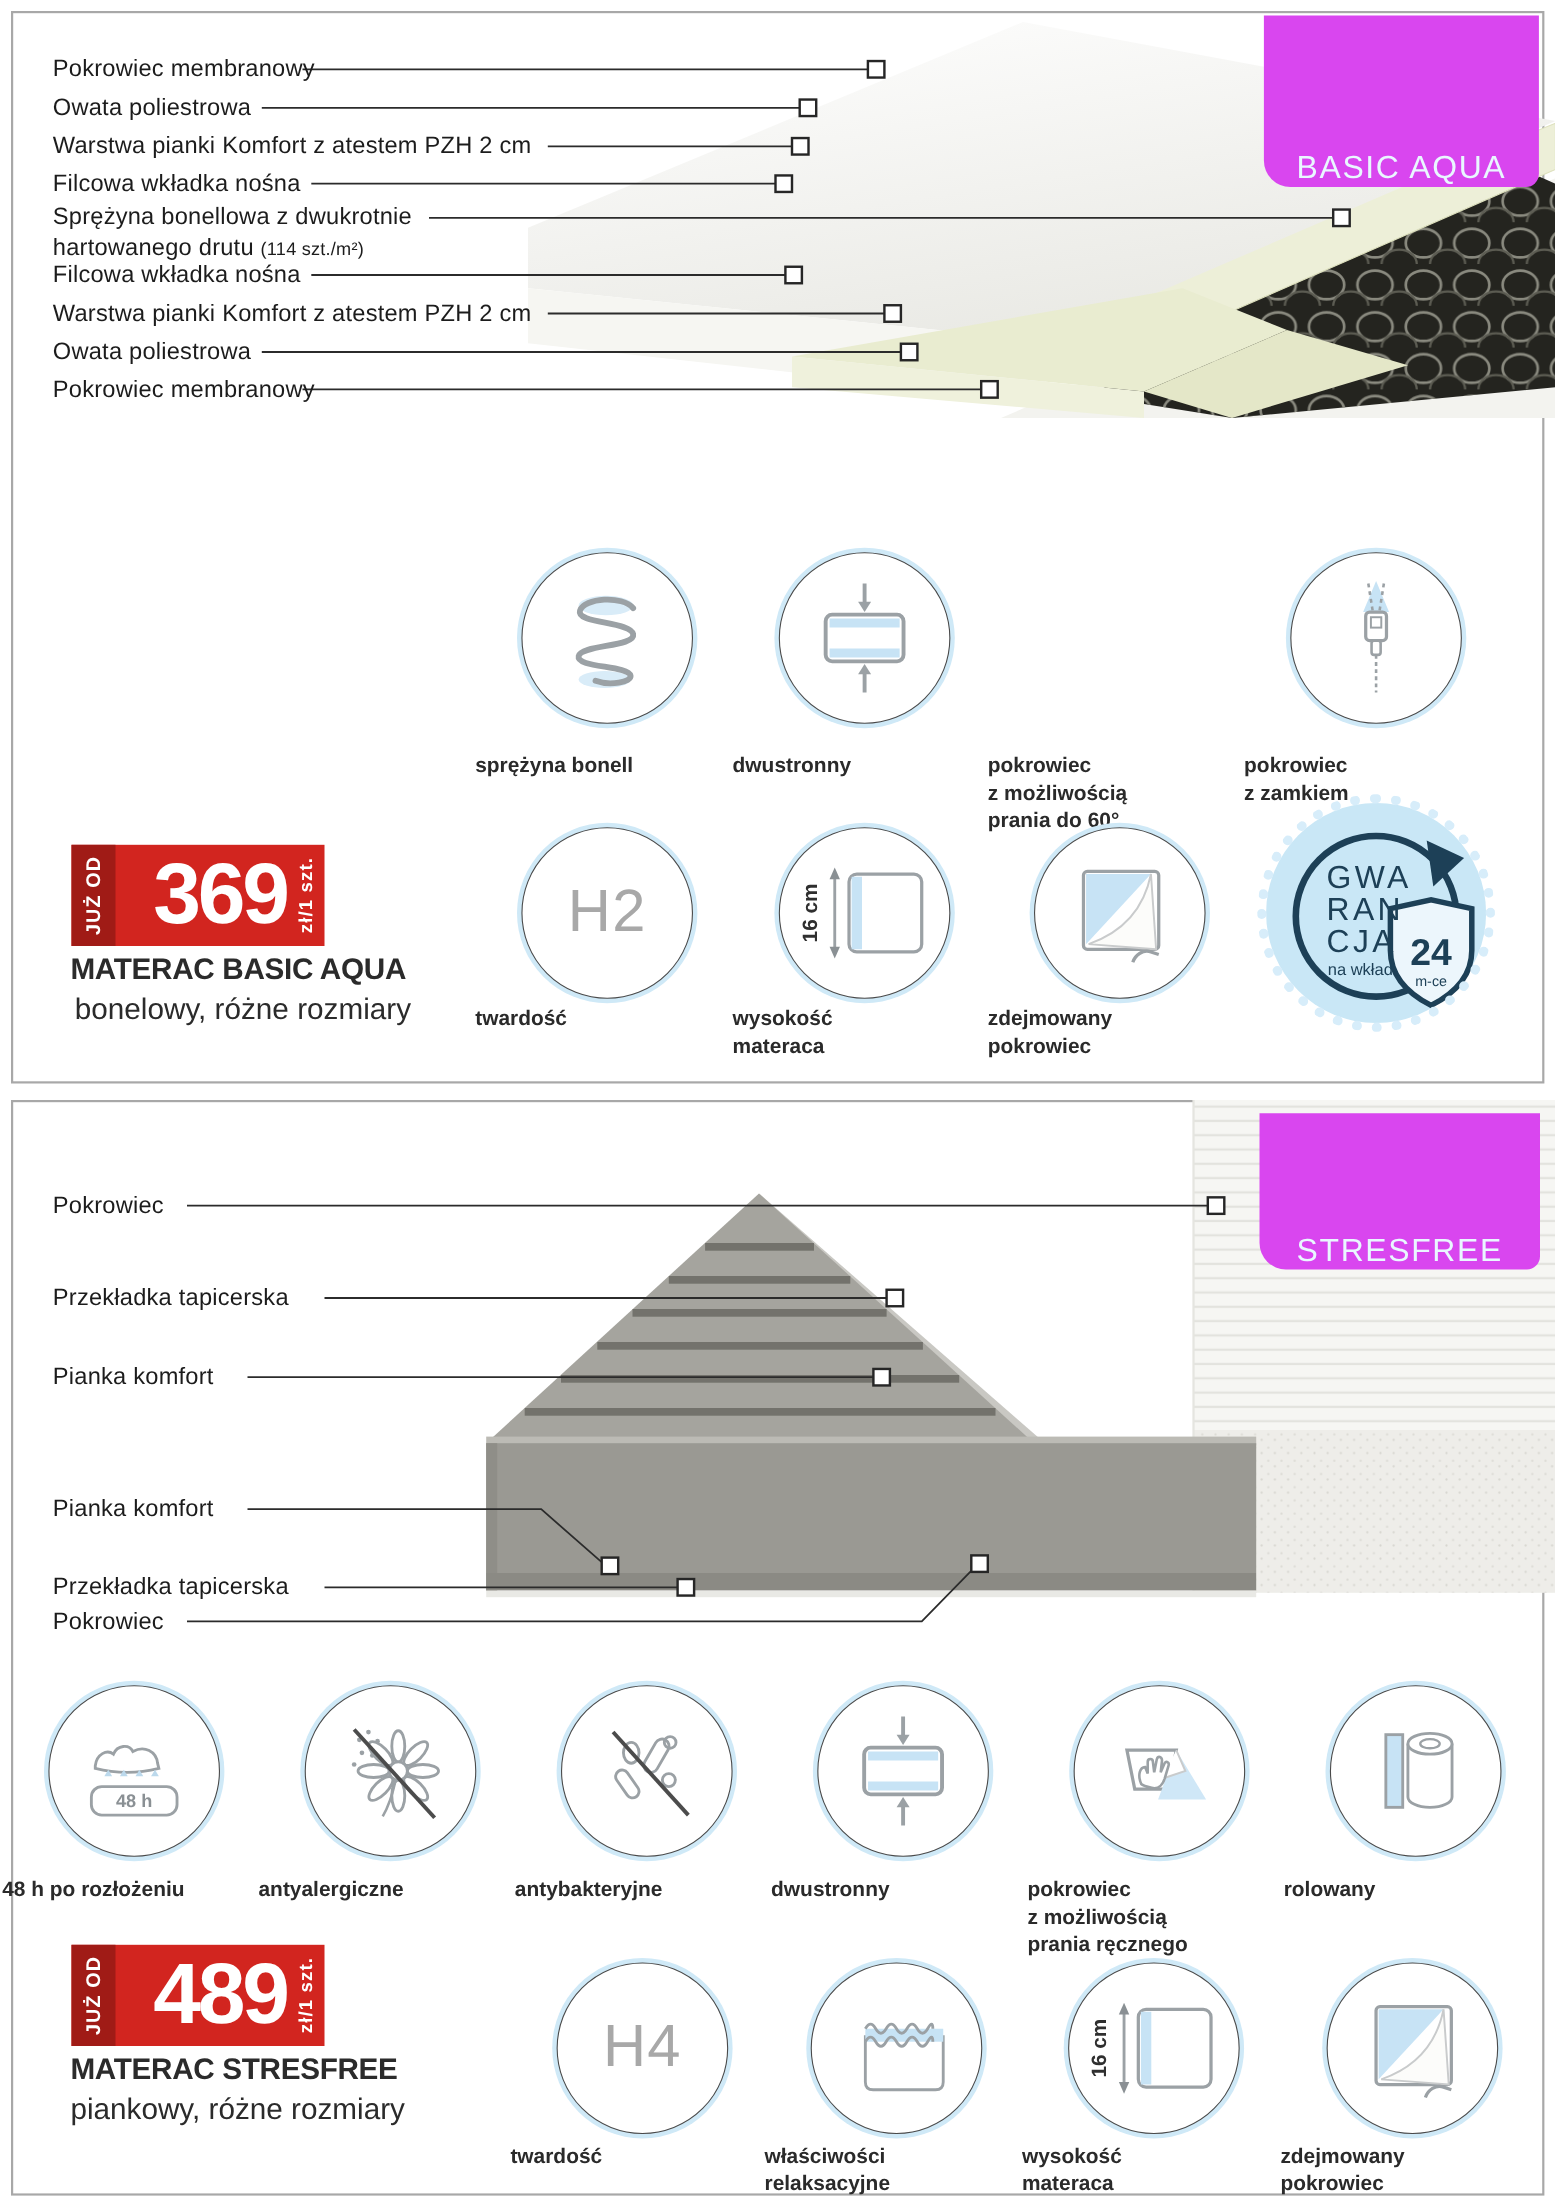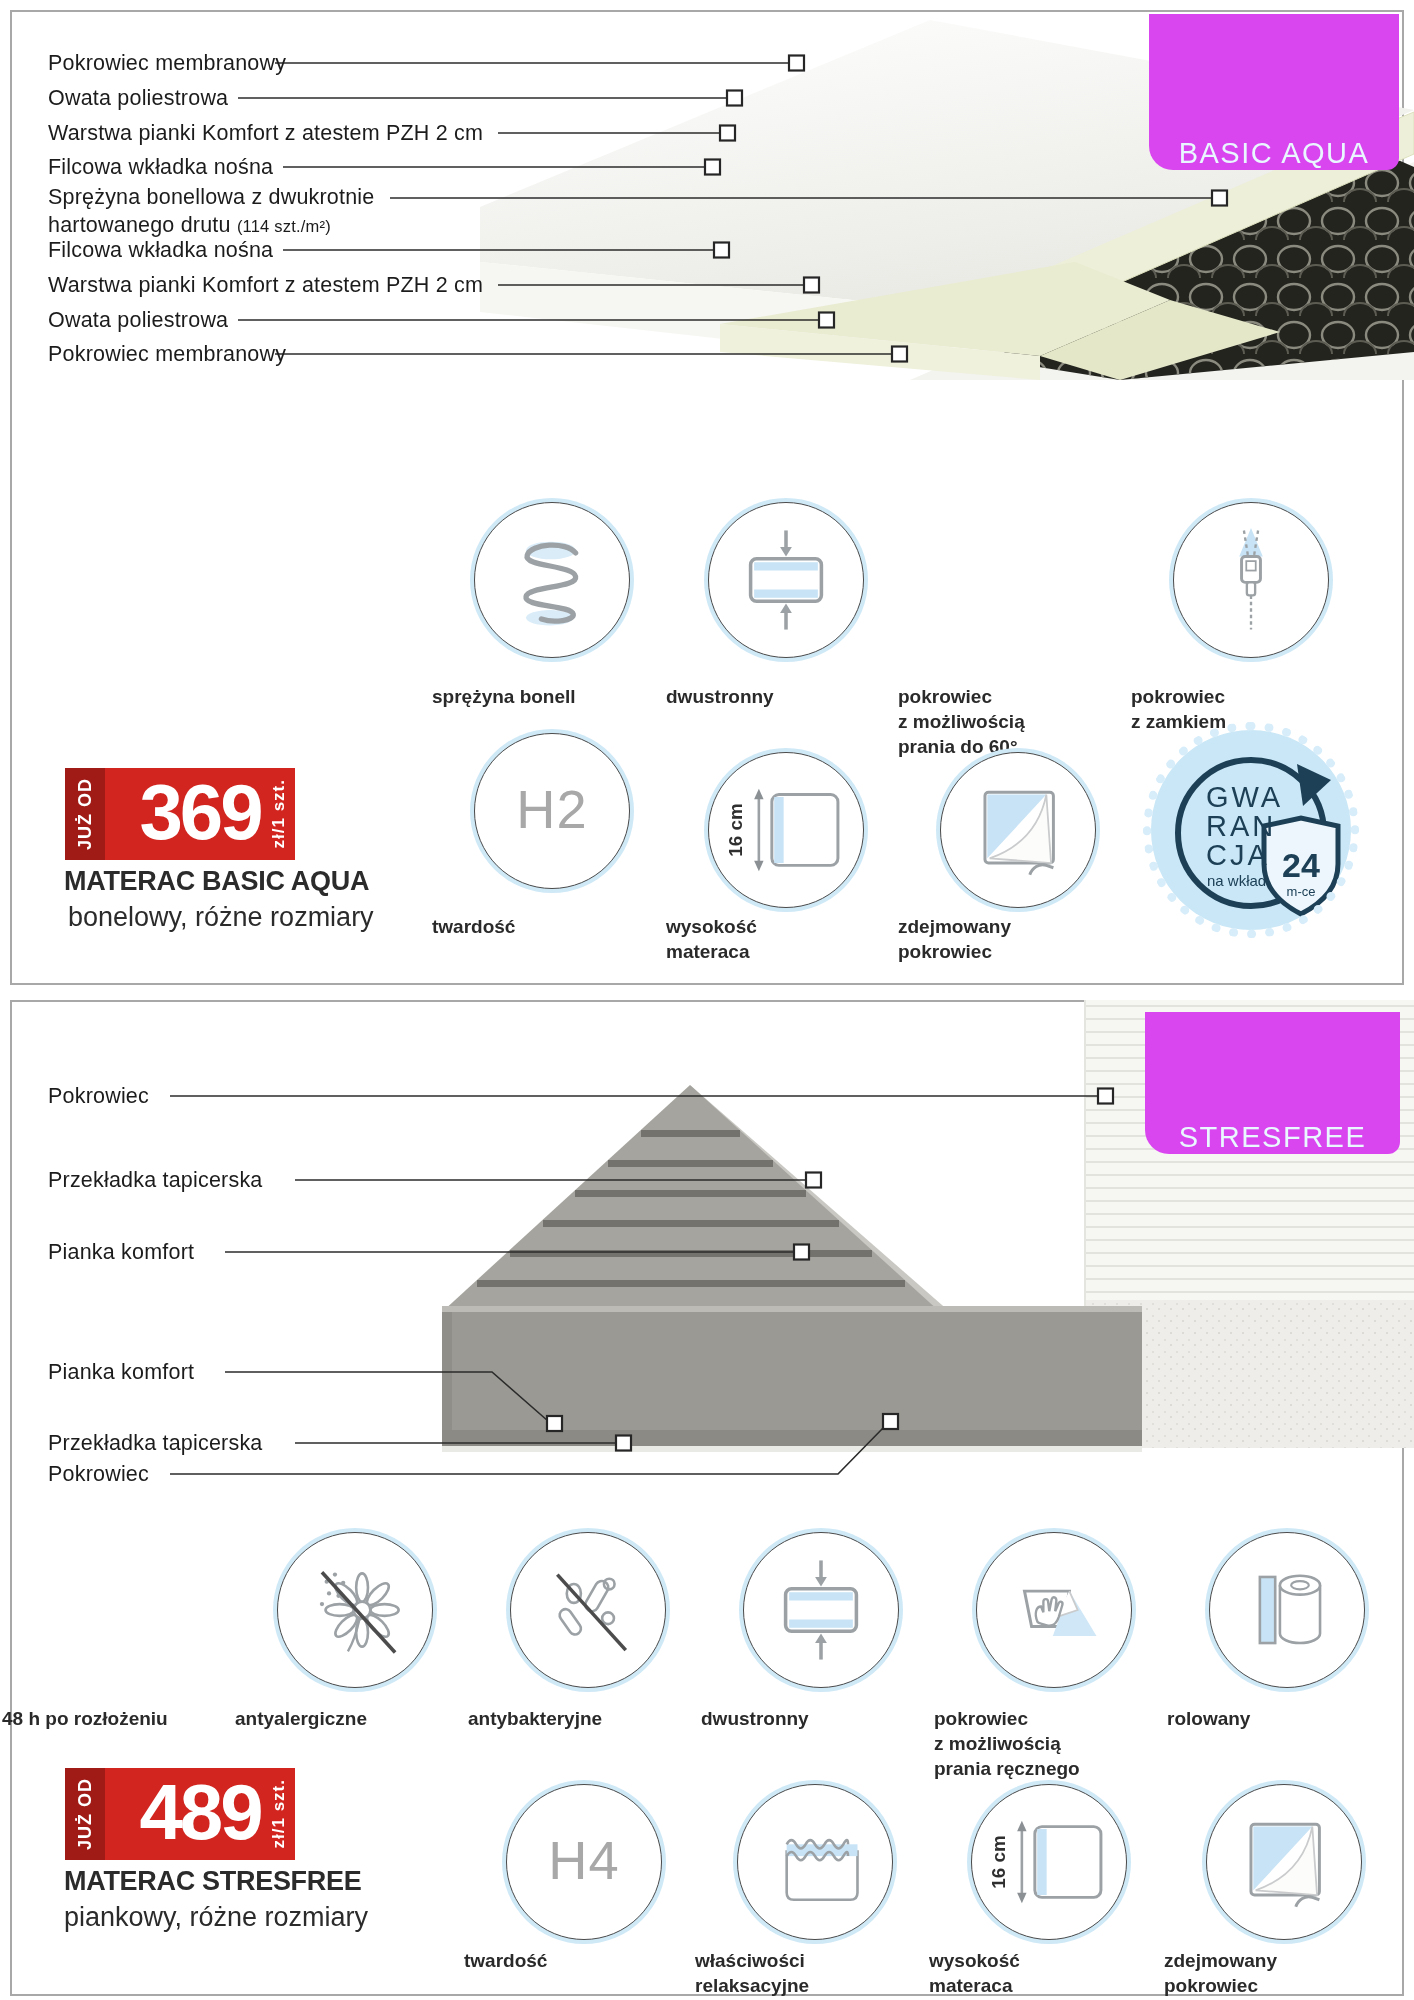--- a/index.html
+++ b/index.html
@@ -137,21 +137,21 @@
     </div>
 
   <div class="cap" style="left:432px;top:684px;">sprężyna bonell</div>
   <div class="cap" style="left:666px;top:684px;">dwustronny</div>
   <div class="cap" style="left:898px;top:684px;">pokrowiec
 z możliwością
 prania do 60°</div>
   <div class="cap" style="left:1131px;top:684px;">pokrowiec
 z zamkiem</div>
 
-  <div class="fc" style="left:470px;top:729px;">
+  <div class="fc" style="left:470px;top:748px;">
       <div class="fc-in">
     <svg width="118" height="118" viewBox="0 0 100 100">
       <text x="50" y="64" font-size="46" fill="#a8a8a8" text-anchor="middle" letter-spacing="1">H2</text>
     </svg>
       </div>
     </div>
   <div class="fc" style="left:704px;top:748px;">
       <div class="fc-in">
     <svg width="118" height="118" viewBox="0 0 100 100">
       <line class="icon-stroke" x1="27" y1="20" x2="27" y2="80" stroke-width="2.2"></line>
@@ -260,20 +260,35 @@
   <div class="layer-label" style="left:48px;top:1180px;"><span>Przekładka tapicerska</span></div>
   <div class="layer-label" style="left:48px;top:1252px;"><span>Pianka komfort</span></div>
   <div class="layer-label" style="left:48px;top:1372px;"><span>Pianka komfort</span></div>
   <div class="layer-label" style="left:48px;top:1443px;"><span>Przekładka tapicerska</span></div>
   <div class="layer-label" style="left:48px;top:1474px;"><span>Pokrowiec</span></div>
 
   <div class="badge" style="left:1145px;top:1012px;width:255px;height:142px;">
     <span>STRESFREE</span>
   </div>
 
+  <div class="fc" style="left:40px;top:1528px;">
+      <div class="fc-in">
+    <svg width="118" height="118" viewBox="0 0 100 100">
+      <path class="icon-stroke" d="M20 46 c1 -9 9 -13 14 -9 c3 -7 12 -8 15 -2 c9 -5 18 0 19 9 l1 4 c-16 4 -33 4 -49 0 z" stroke-width="2.2"></path>
+      <g fill="#bcd9ec">
+        <polygon points="27,54 33,54 30,49"></polygon>
+            <polygon points="39,54 45,54 42,49"></polygon>
+        <polygon points="51,54 57,54 54,49"></polygon>
+            <polygon points="63,54 69,54 66,49"></polygon>
+      </g>
+      <rect x="17" y="62" width="66" height="22" rx="8" fill="#fff" stroke="#9ba1a5" stroke-width="2.2"></rect>
+      <text x="50" y="78" font-size="14" font-weight="bold" fill="#8a9094" text-anchor="middle">48 h</text>
+    </svg>
+      </div>
+    </div>
   <div class="fc" style="left:273px;top:1528px;">
       <div class="fc-in">
     <svg width="118" height="118" viewBox="0 0 100 100">
       <g class="icon-stroke" stroke-width="2.2">
         <ellipse cx="56" cy="31" rx="5" ry="12"></ellipse>
         <ellipse cx="56" cy="31" rx="5" ry="12" transform="rotate(45 56 50)"></ellipse>
         <ellipse cx="56" cy="31" rx="5" ry="12" transform="rotate(90 56 50)"></ellipse>
         <ellipse cx="56" cy="31" rx="5" ry="12" transform="rotate(135 56 50)"></ellipse>
         <ellipse cx="56" cy="31" rx="5" ry="12" transform="rotate(180 56 50)"></ellipse>
         <ellipse cx="56" cy="31" rx="5" ry="12" transform="rotate(225 56 50)"></ellipse>

